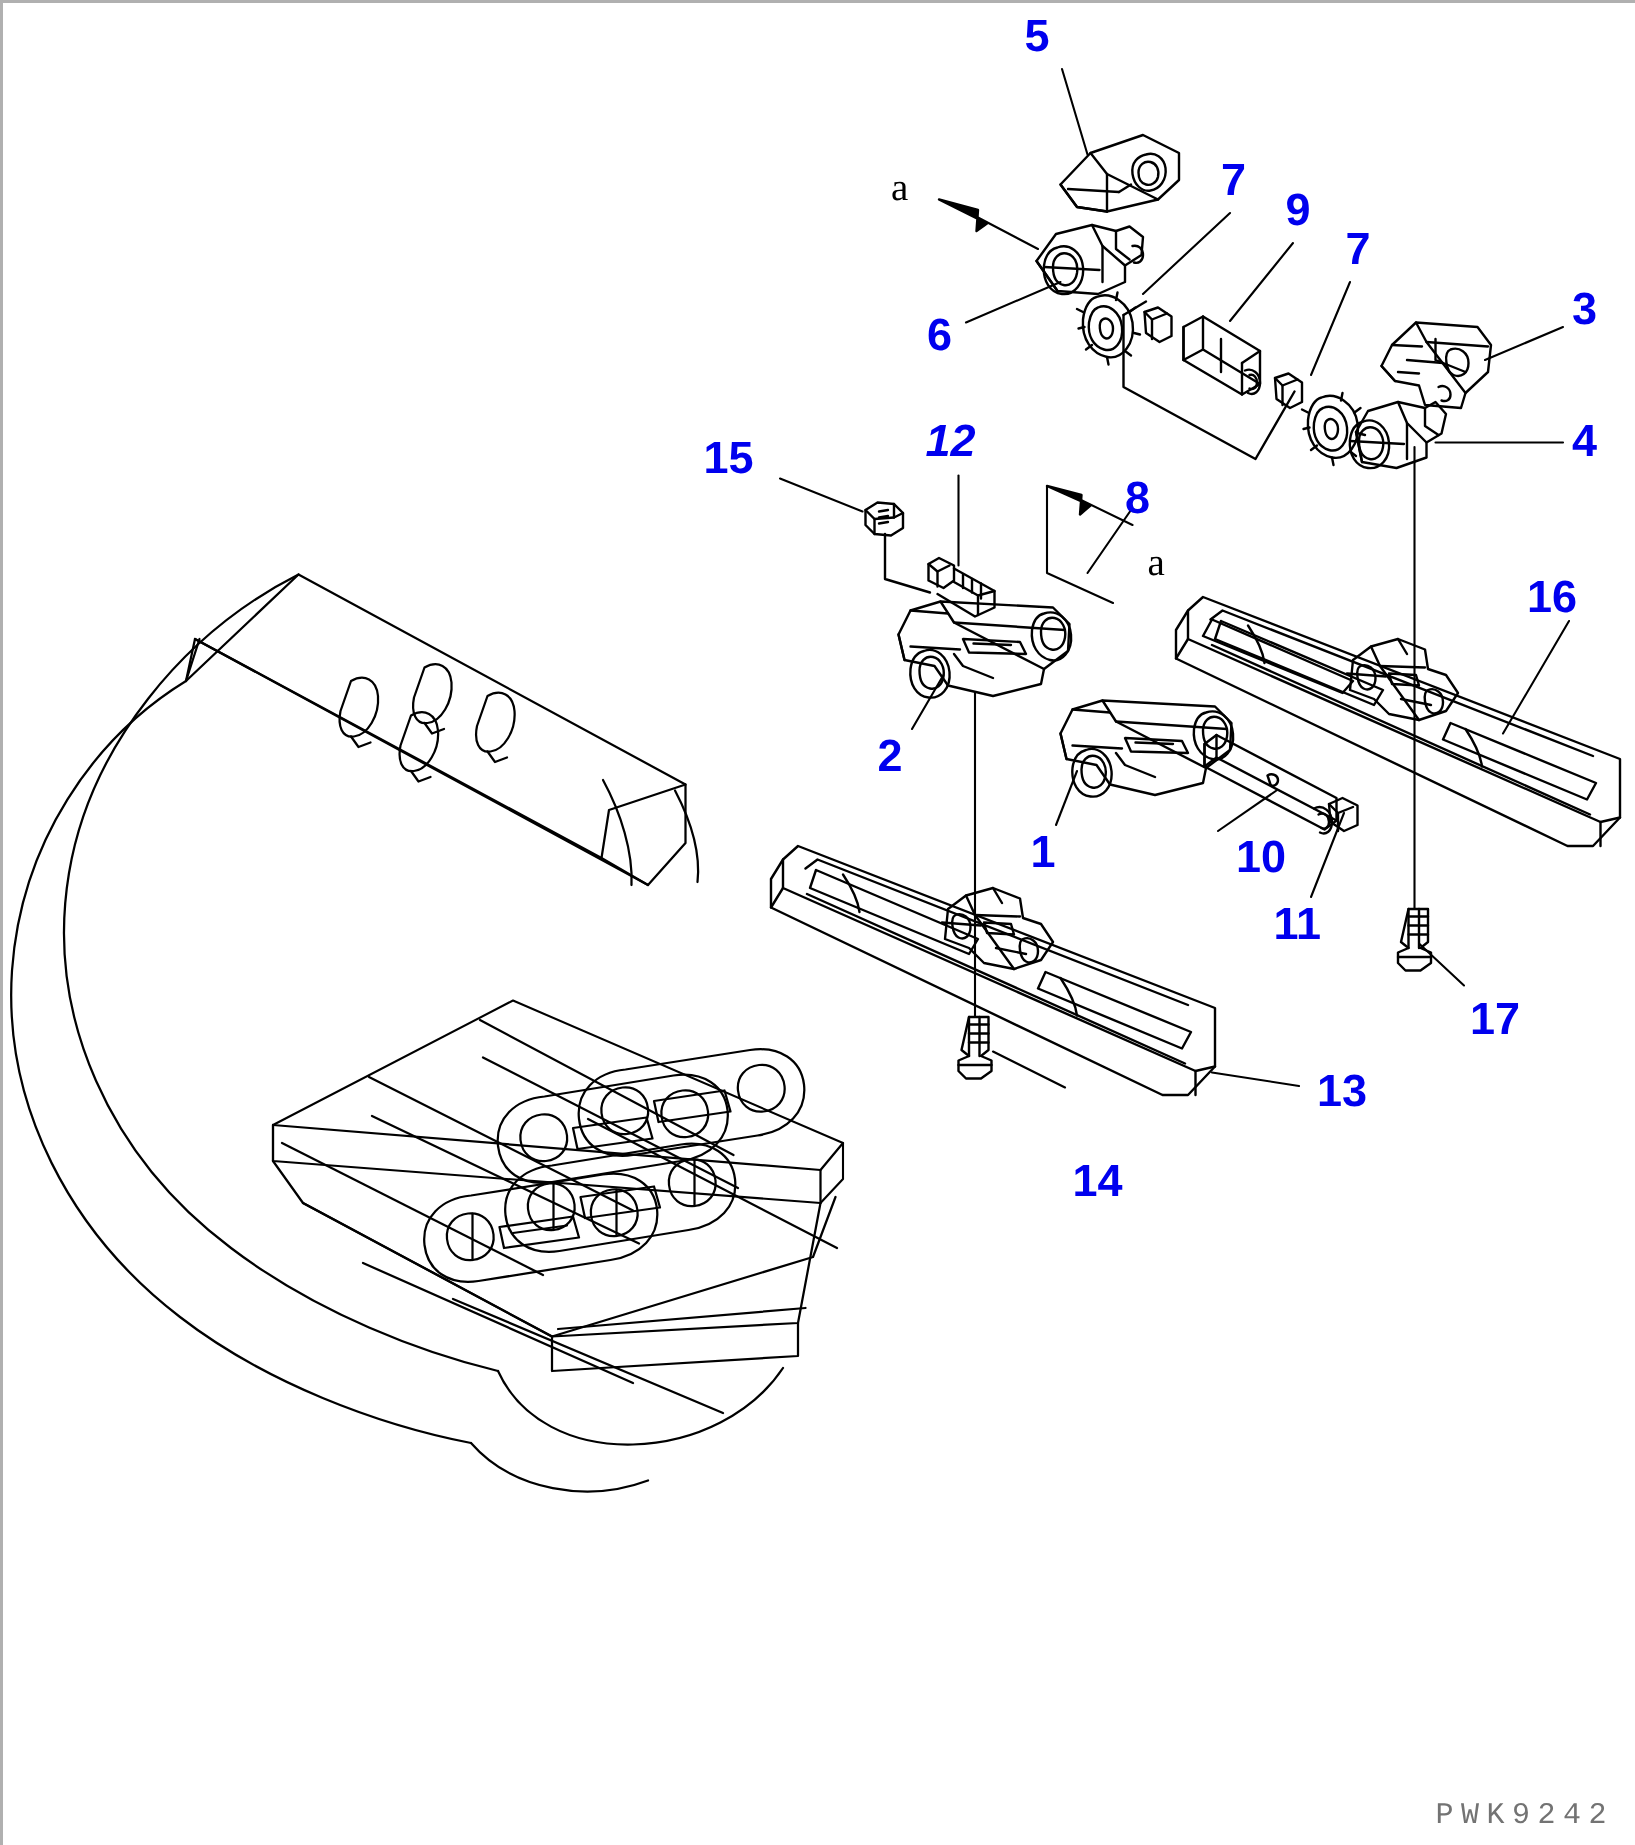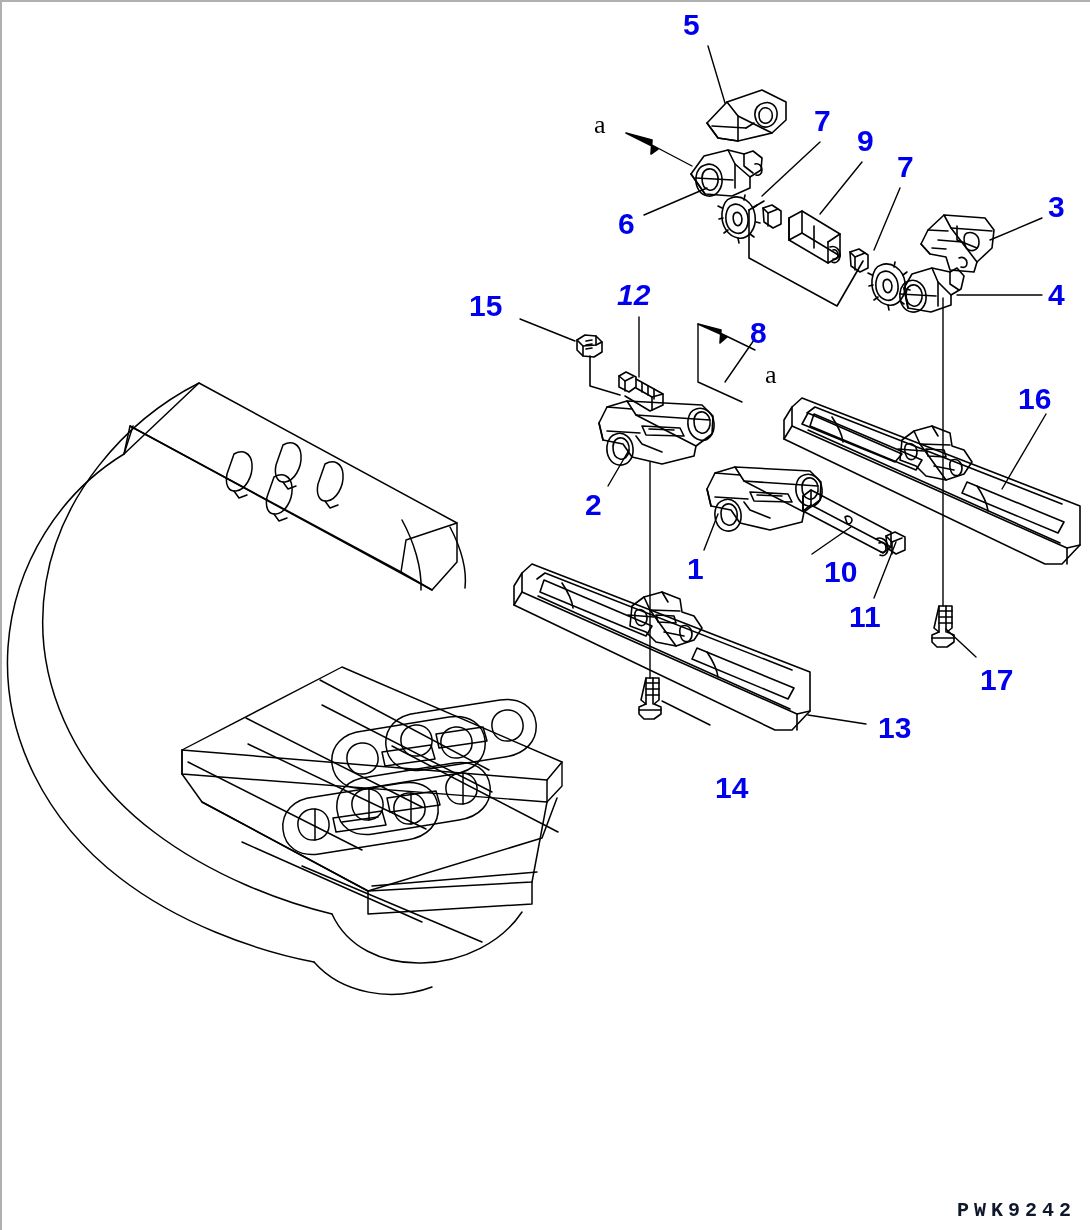--- a/index.html
+++ b/index.html
@@ -42,26 +42,25 @@
     color: #000000;
     font-family: "Liberation Serif", serif;
     font-size: 26px;
     line-height: 26px;
     user-select: none;
   }
   #watermark {
     position: absolute;
     right: 14px;
     bottom: 8px;
-    color: #0f172a;
+    color: #737373;
     font-family: "Liberation Mono", monospace;
     font-size: 20px;
     letter-spacing: 5px;
     user-select: none;
-    font-weight: bold;
   }
 </style>
 </head>
 <body>
 
 <div id="page">
 
   <svg id="diagram-svg" viewBox="0 0 1090 1230">
     <g fill="none" stroke="#000000" stroke-width="1.6" stroke-linecap="round" stroke-linejoin="round">
 

